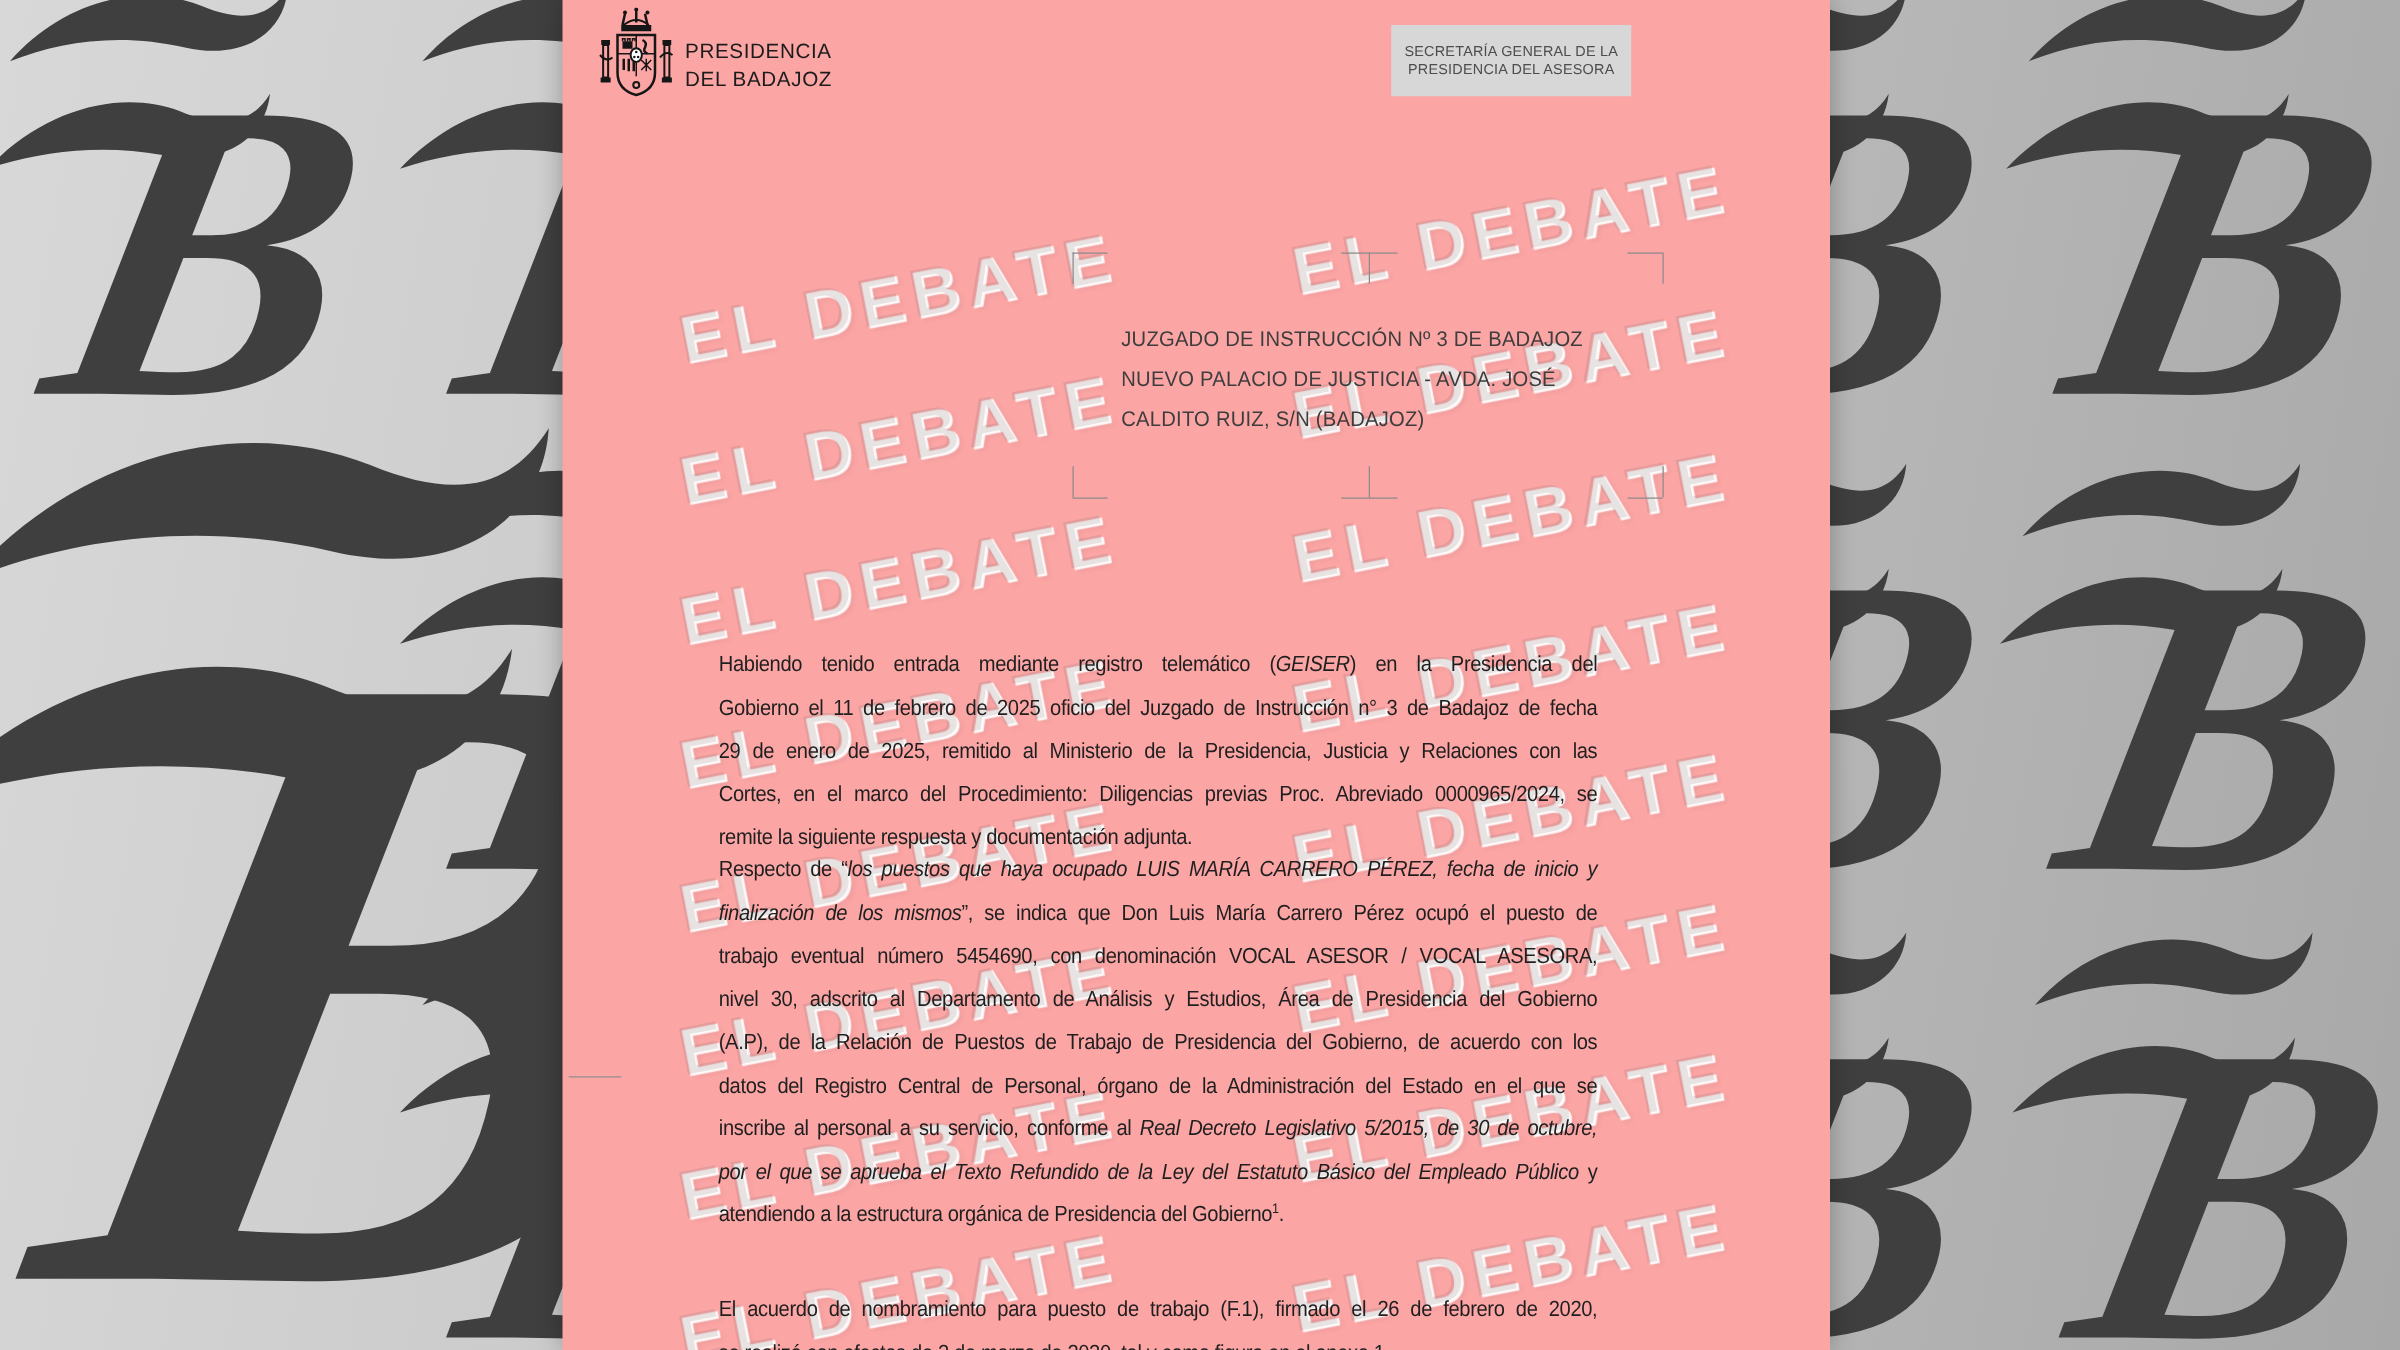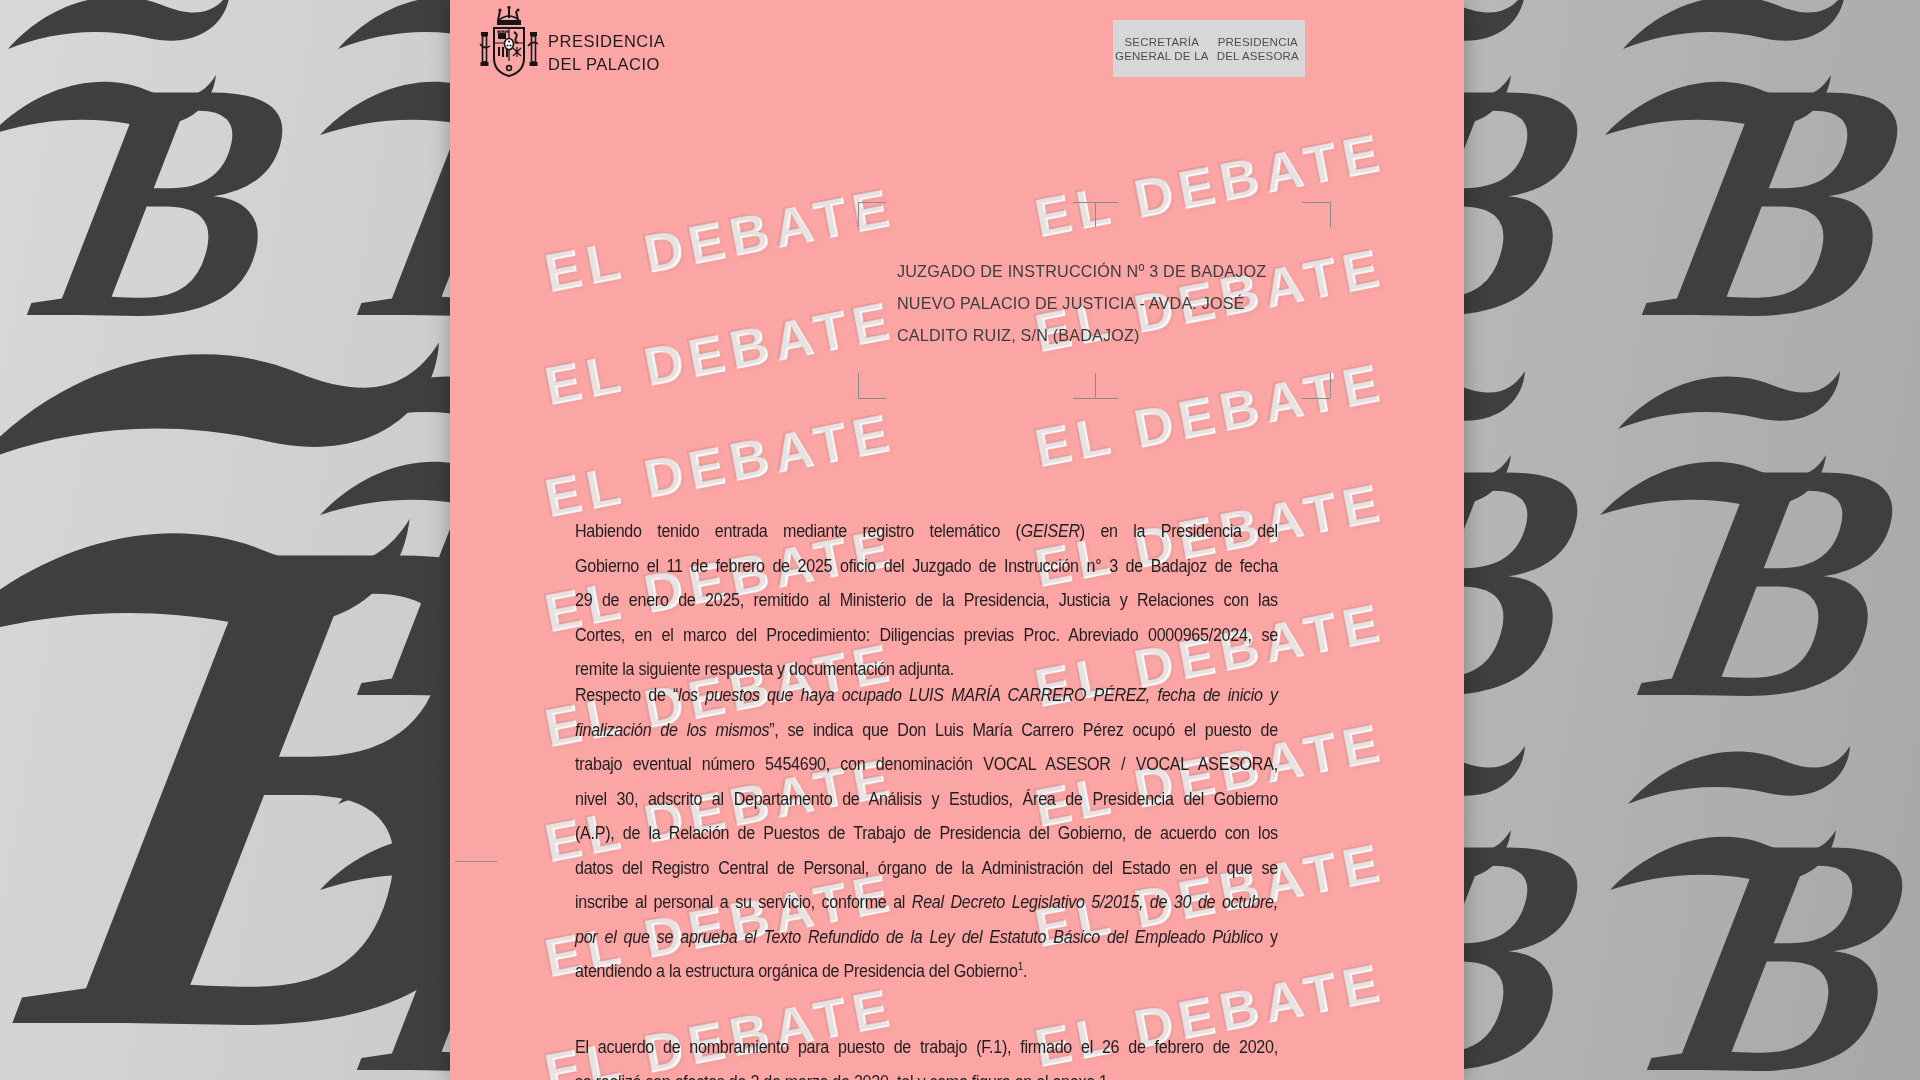--- a/index.html
+++ b/index.html
@@ -27,21 +27,21 @@
   }
   .content{position:absolute;inset:0;z-index:3;}
   
   #crest{position:absolute;left:27px;top:6px;width:64px;height:101px;}
   #org-name{
     position:absolute;left:98px;top:30px;font-size:16.5px;line-height:23px;
     letter-spacing:.5px;color:#1c1c1c;
   }
   #stamp-box{
     position:absolute;left:663px;top:20px;width:192px;height:57px;background:#d7d7d7;
-    display:flex;align-items:center;justify-content:center;
+    display:flex;flex-direction:column;align-items:center;justify-content:center;
     font-size:11.5px;line-height:14px;color:#4d4d4d;letter-spacing:.2px;text-align:center;
   }
   
   .mk{position:absolute;background:#8a8a8a;}
   
   #recipient{
     position:absolute;left:447px;top:256px;width:440px;
     font-size:17px;line-height:32px;color:#3d3d3d;letter-spacing:.2px;
     transform:scaleX(.95);transform-origin:0 0;white-space:nowrap;
   }
@@ -203,21 +203,21 @@
         <rect x="52.5" y="56" width="8" height="4" fill="#161616" stroke="none"></rect>
 
         <path d="M3 38 q5 6 10 2 M51 40 q5 -6 10 -2" stroke-width="1.6"></path>
 
         <circle cx="32" cy="62" r="2.4" stroke-width="1.6"></circle>
       </g>
     </svg>
 
     <div id="org-name">
       <div>PRESIDENCIA</div>
-      <div>DEL PALACIO</div>
+      <div>DEL BADAJOZ</div>
     </div>
 
     <div id="stamp-box">
       <div>SECRETARÍA GENERAL DE LA</div>
       <div>PRESIDENCIA DEL ASESORA</div>
     </div>
 
     <div class="mk" style="left:408px;top:202px;width:1px;height:25px;"></div>
     <div class="mk" style="left:408px;top:202px;width:28px;height:1px;"></div>
     <div class="mk" style="left:623px;top:202px;width:45px;height:1px;"></div>

